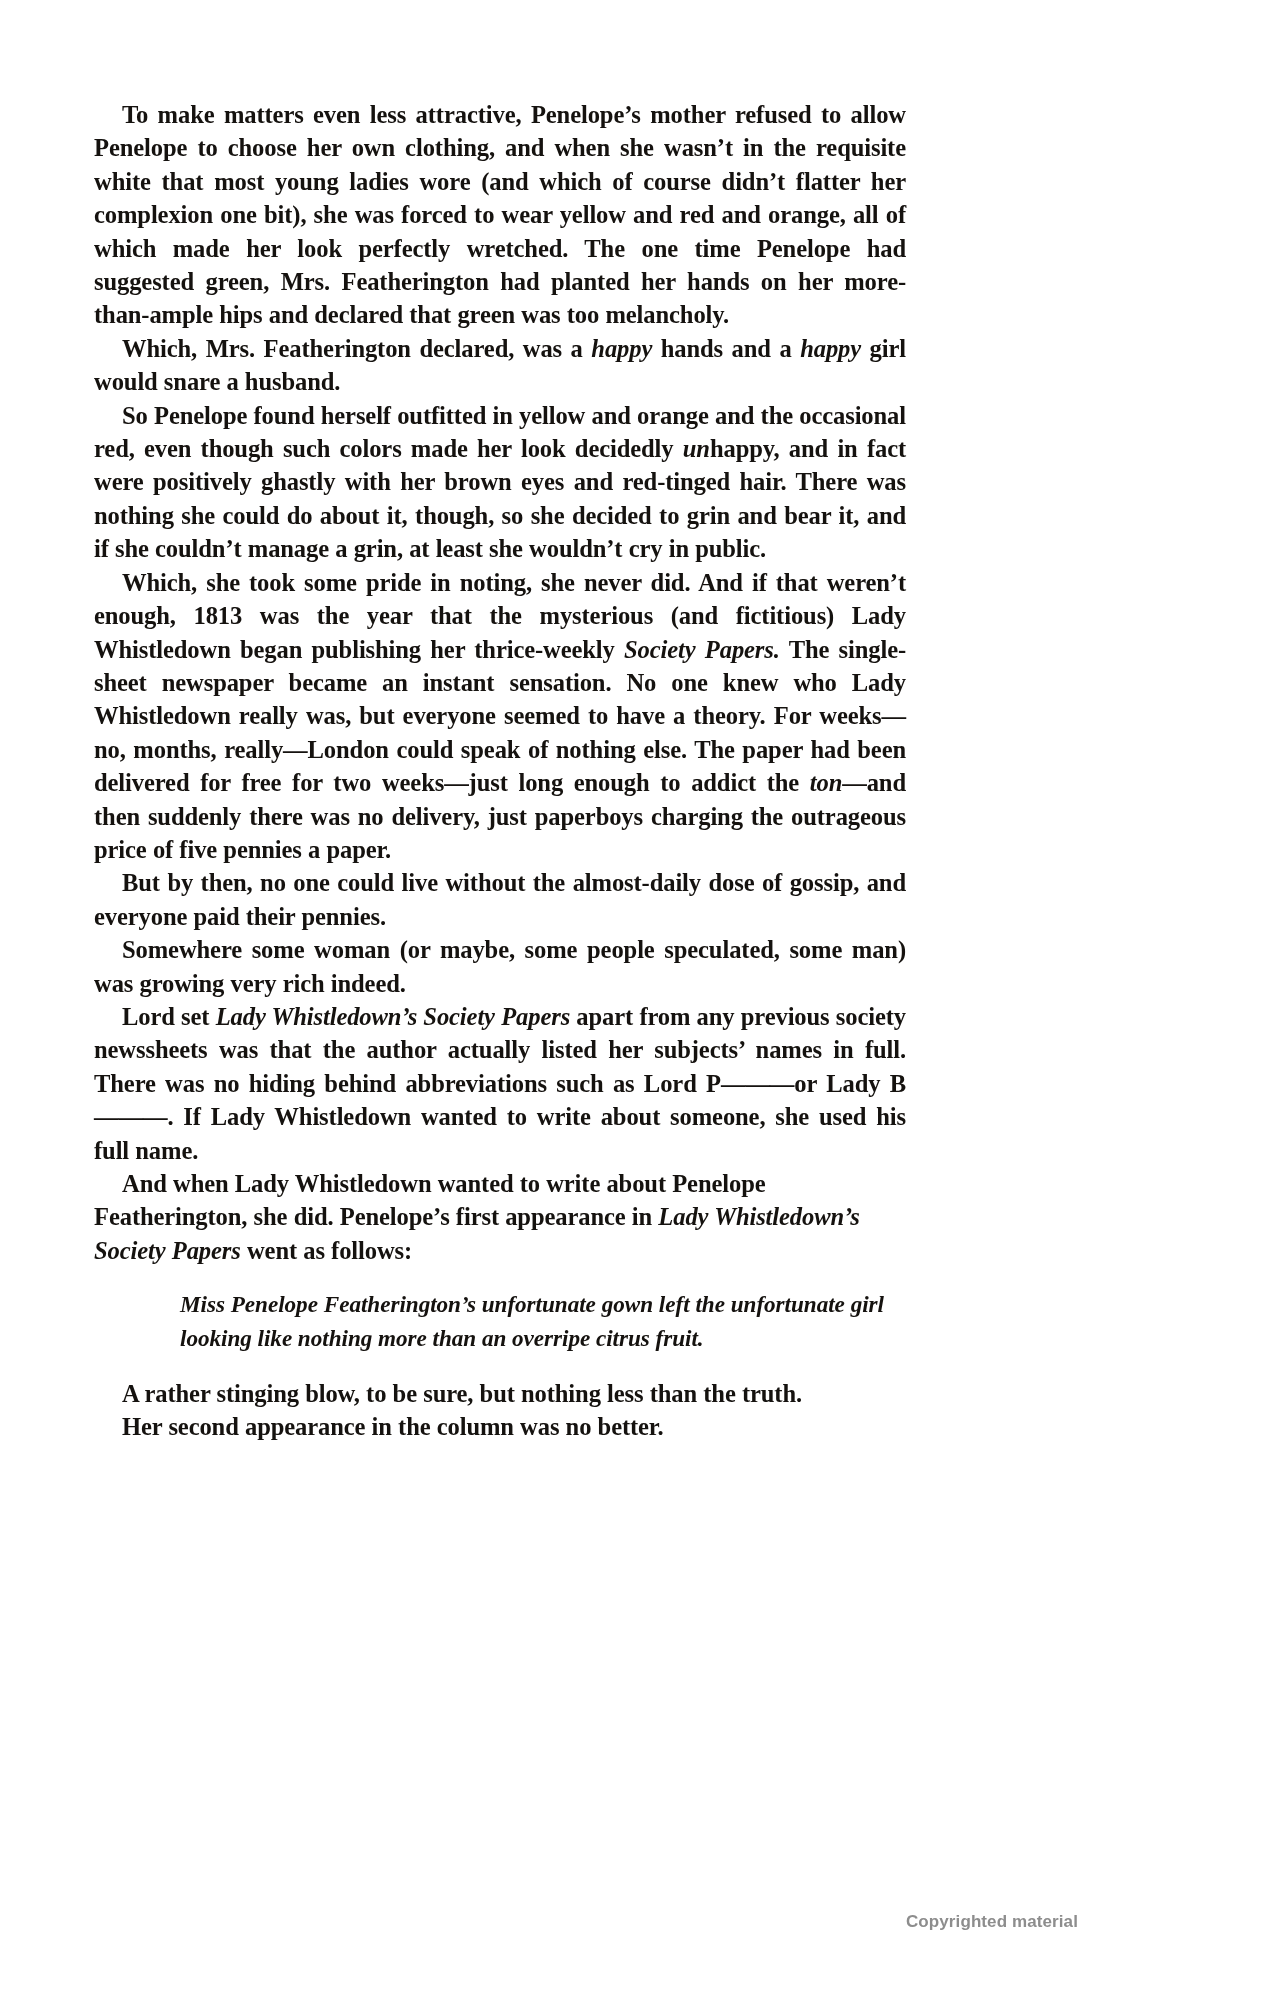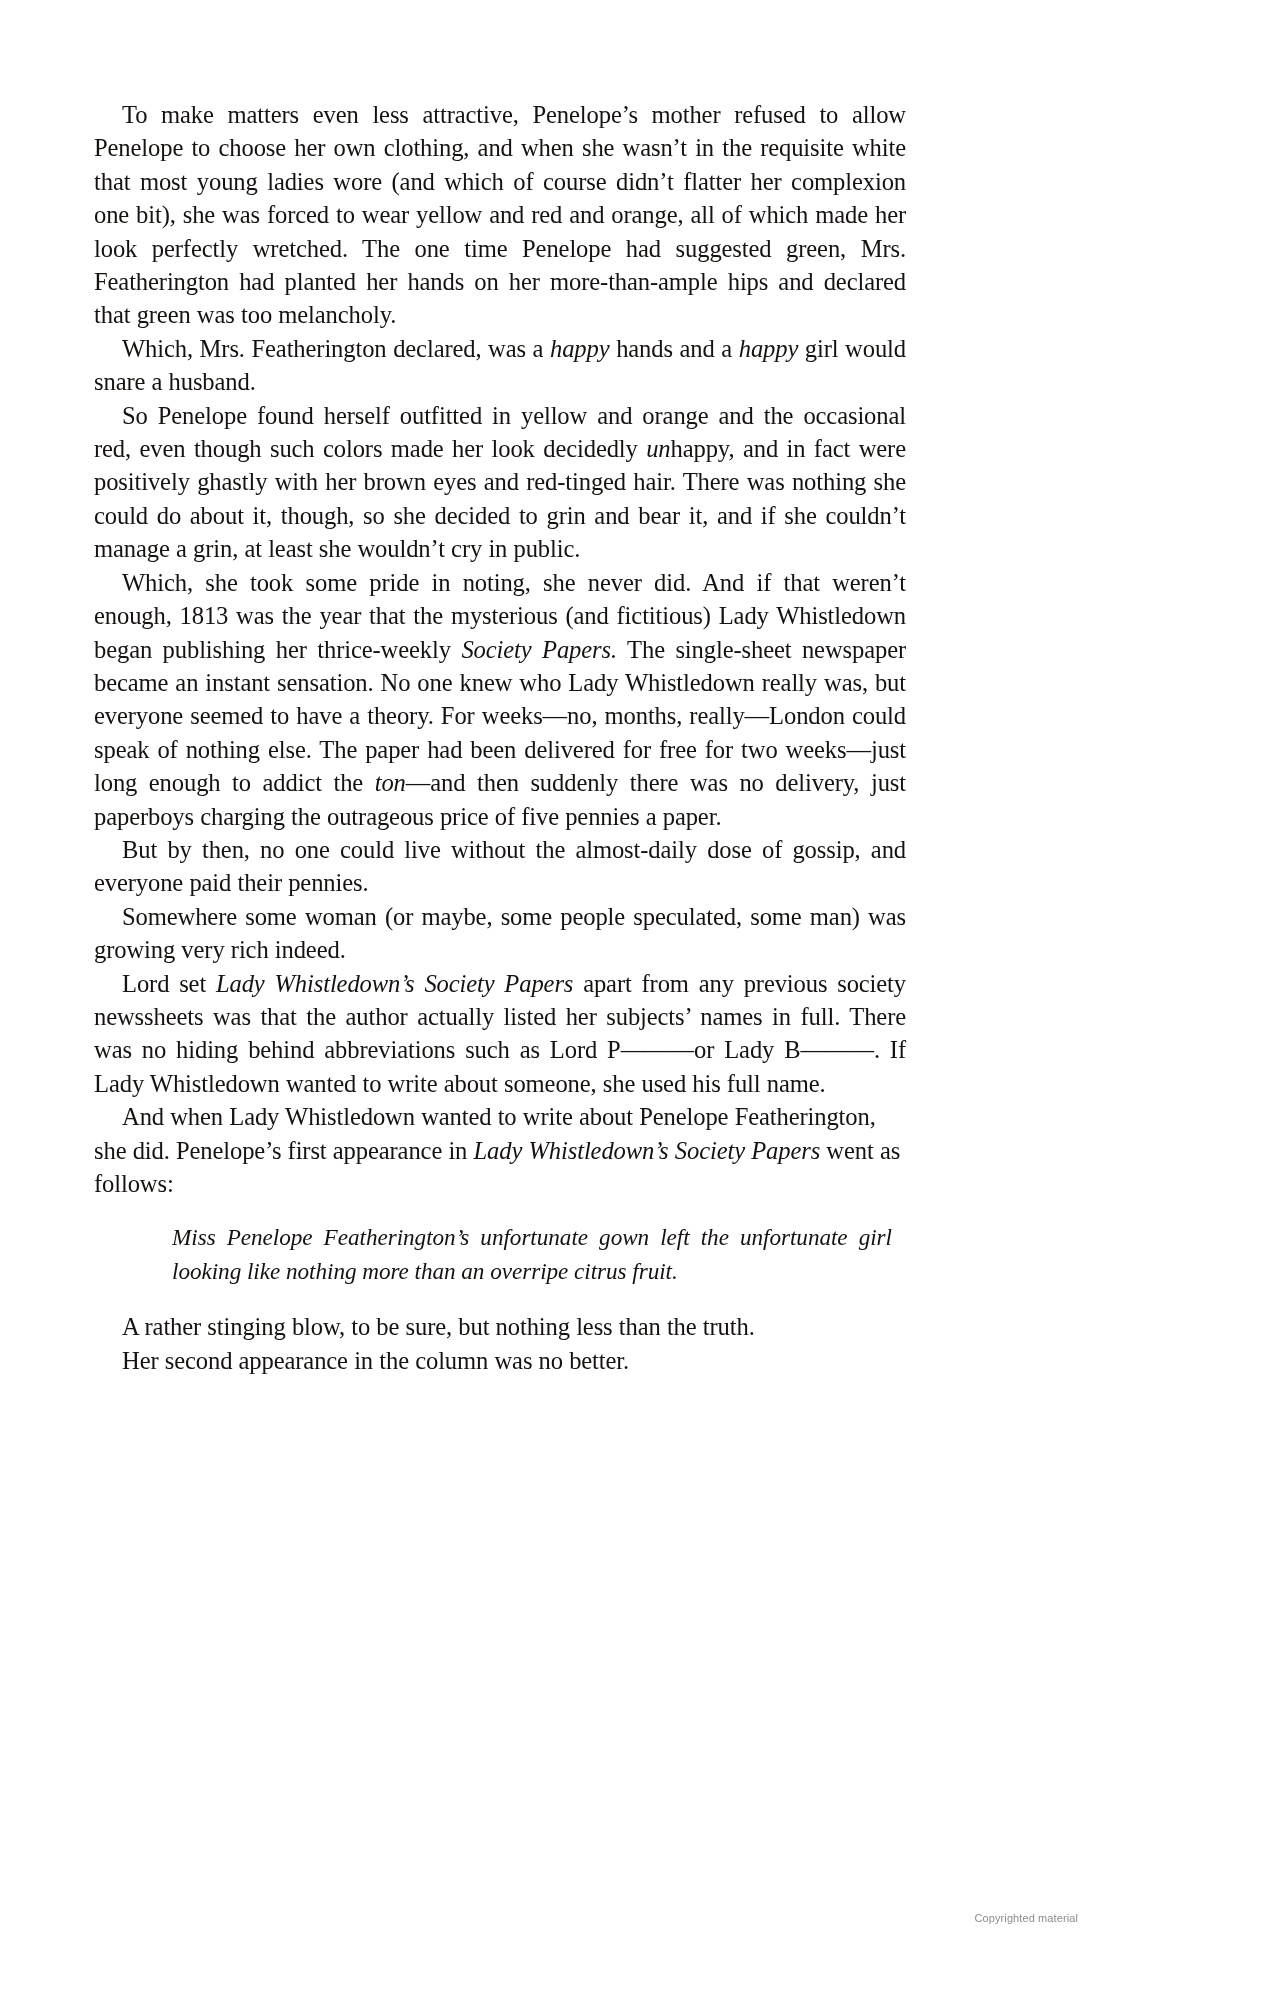--- a/index.html
+++ b/index.html
@@ -14,20 +14,21 @@
     font-family: "Liberation Serif", "DejaVu Serif", serif;
     color: #15120f;
     overflow: hidden;
   }
   #page {
     position: absolute;
     left: 0; top: 0;
     width: 1120px;
     height: 2012px;
     background: #ffffff;
+    font-weight: bold;
   }
   #text-column {
     position: absolute;
     left: 94px;
     top: 98px;
     width: 812px;
   }
   p.body-par {
     margin: 0;
     text-align: justify;
@@ -36,41 +37,41 @@
     line-height: 33.4px;
     text-indent: 28px;
     letter-spacing: -0.12px;
     word-spacing: 0.2px;
     -webkit-font-smoothing: antialiased;
   }
   p.body-par.last-line-left {
     text-align: left;
   }
   blockquote.pull-quote {
-    margin: 8px;
+    margin: 16px;
     padding: 0;
     font-size: 23.2px;
     line-height: 33.4px;
     font-style: italic;
     text-align: justify;
     letter-spacing: -0.05px;
   }
   .quote-wrap {
     margin-top: 21px;
     margin-bottom: 22px;
     padding-left: 70px;
     padding-right: 6px;
   }
   .it { font-style: italic; }
   #copyright-notice {
     position: absolute;
     right: 42px;
     top: 1912px;
     font-family: "Liberation Sans", "DejaVu Sans", sans-serif;
-    font-size: 11px;
+    font-size: 17px;
     color: #8d8d8d;
     letter-spacing: 0.1px;
     white-space: nowrap;
   }
 </style>
 </head>
 <body>
 
 <div id="page">
 

